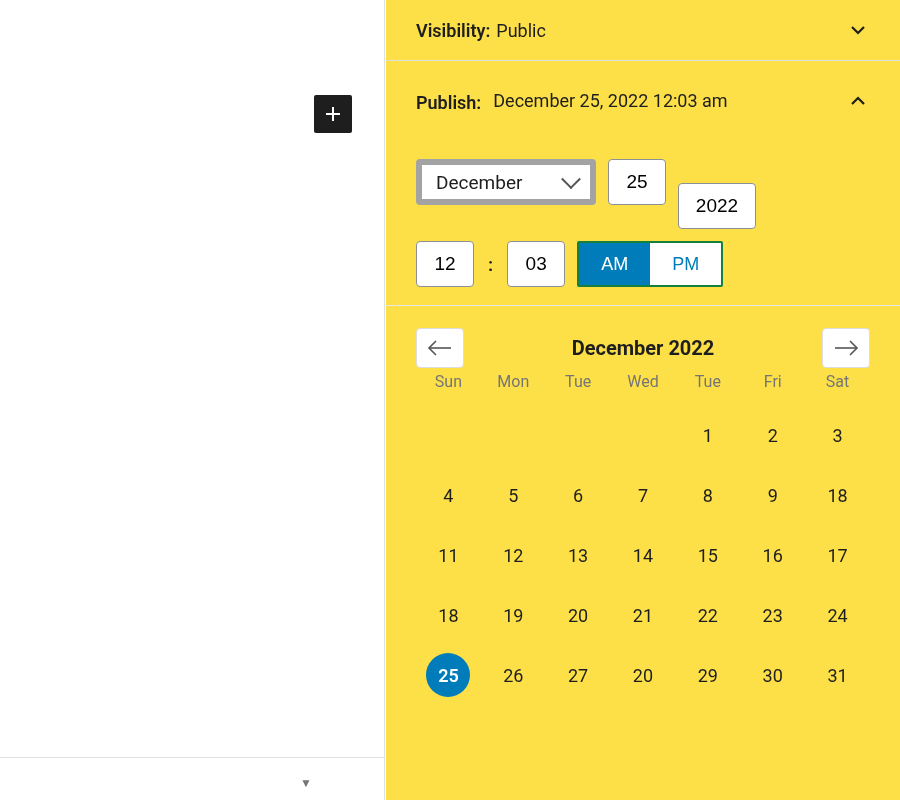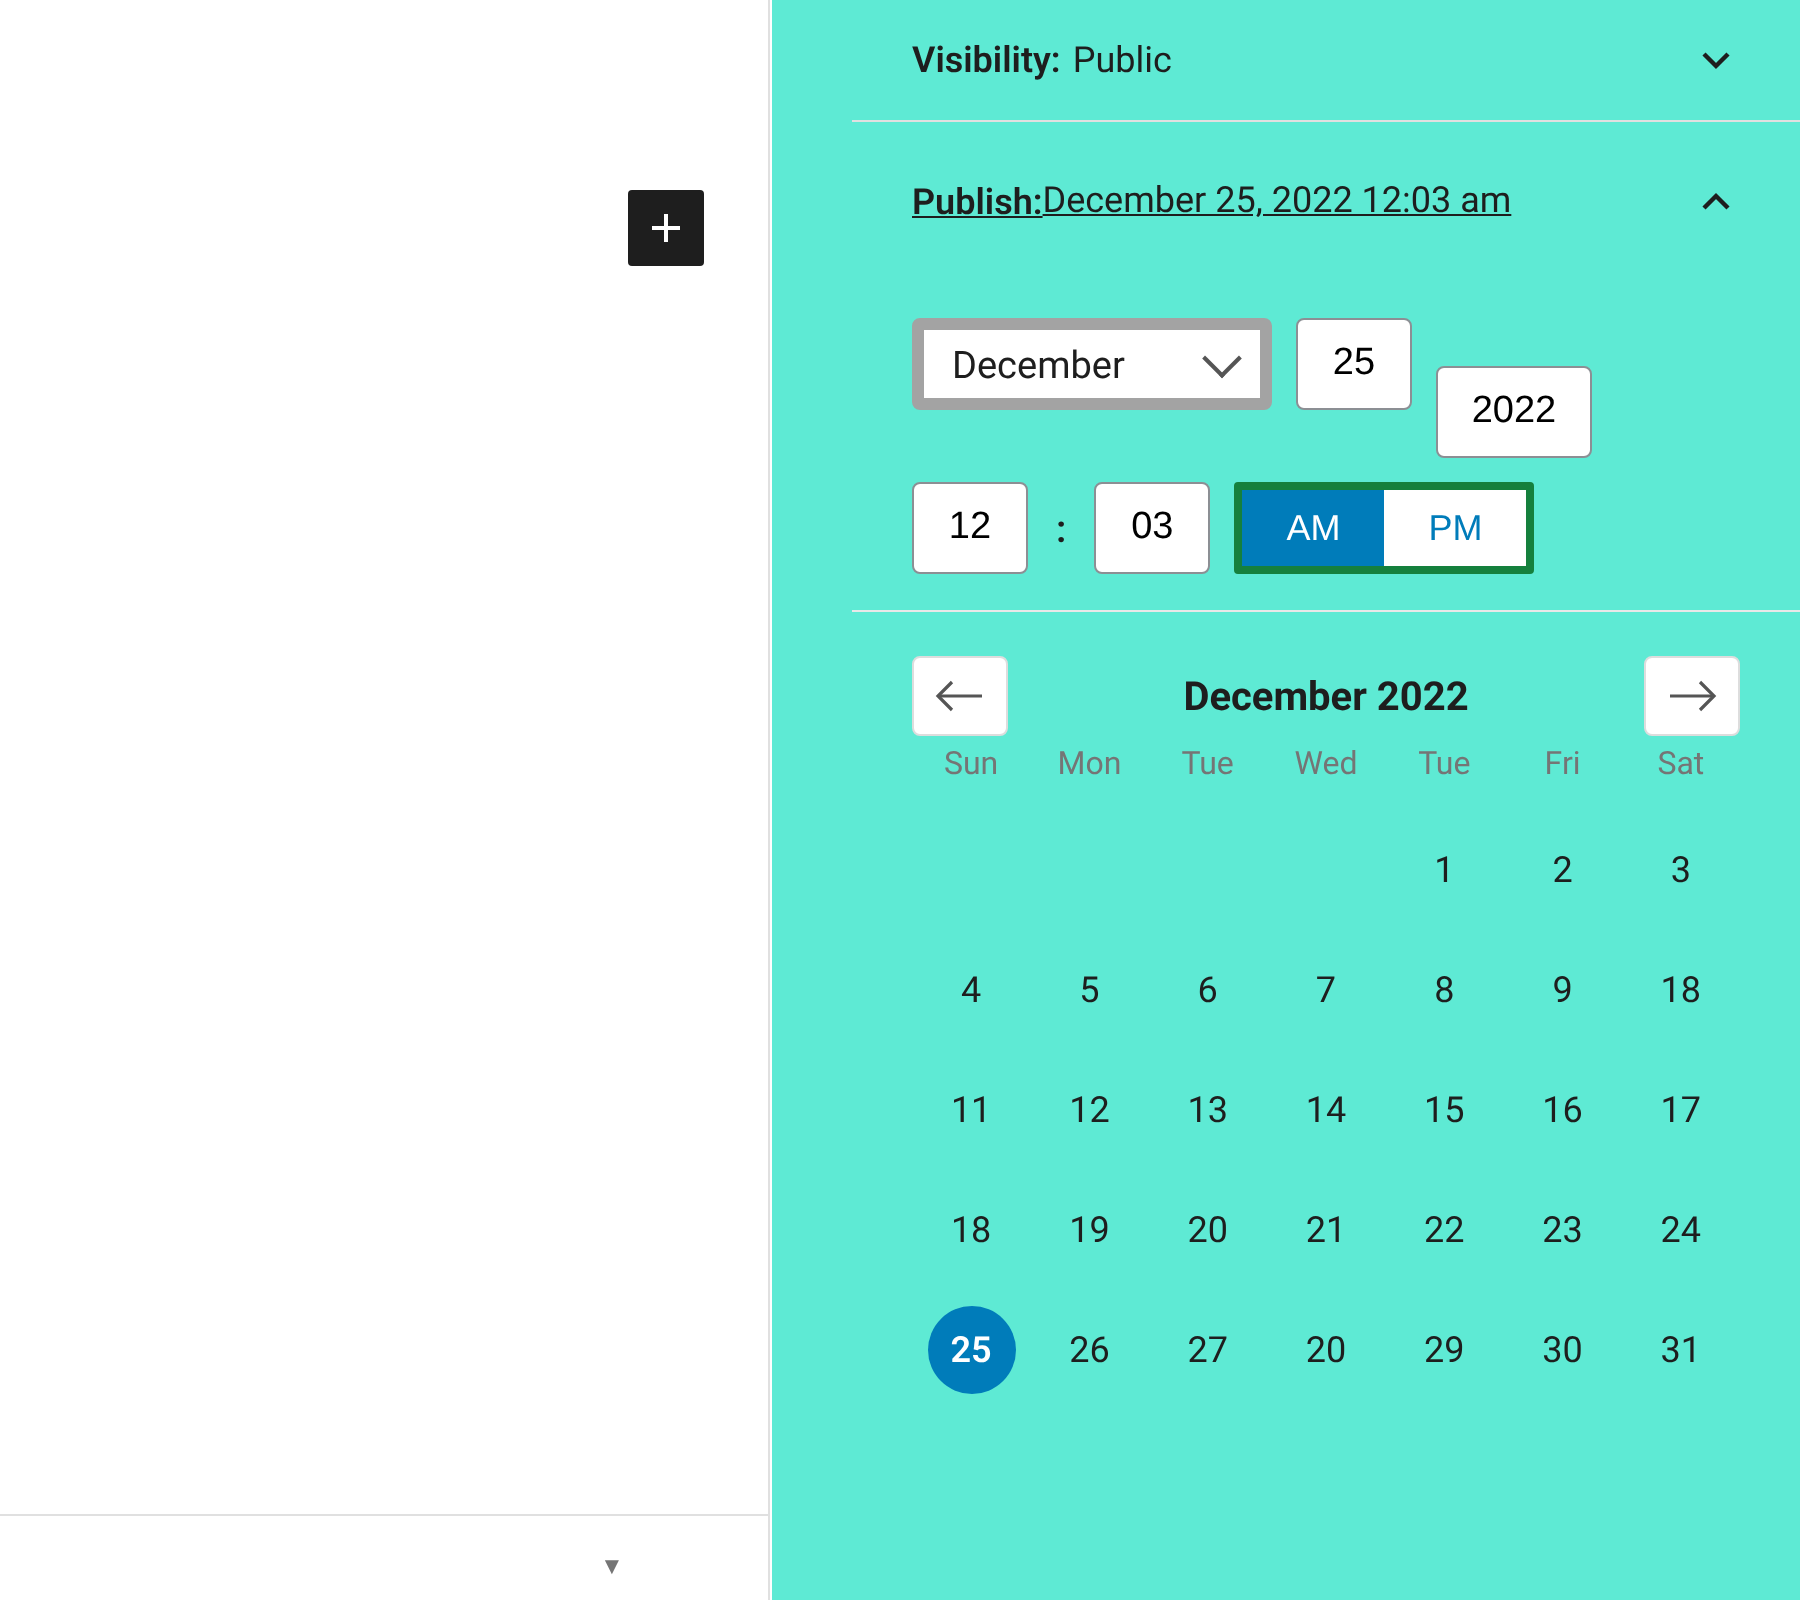--- a/index.html
+++ b/index.html
@@ -50,22 +50,21 @@
       left: 300px;
       color: #757575;
       font-size: 12px;
     }
     .sidebar {
       position: absolute;
       left: 386px;
       top: 0;
       width: 514px;
       height: 800px;
-      background: #5eead4;
-      padding-left: 40px;
+      background: #fde047;
     }
     .panel-row {
       display: flex;
       align-items: center;
       justify-content: space-between;
       padding: 18px 30px 18px 30px;
       border-bottom: 1px solid #e0e0e0;
       cursor: pointer;
     }
     .panel-row.open { border-bottom: none; }
@@ -82,24 +81,23 @@
       font-weight: 400;
       color: #1e1e1e;
     }
     .publish-row {
       align-items: flex-start;
       padding-top: 28px;
       padding-bottom: 12px;
     }
     .publish-text {
       display: flex;
-      gap: 0;
-      align-items: flex-start;
+      gap: 12px;
+      align-items: center;
       flex: 1;
-      text-decoration: underline;
     }
     .publish-label {
       font-size: 18px;
       font-weight: 600;
       padding-top: 2px;
     }
     .publish-date {
       font-size: 18px;
       font-weight: 400;
       line-height: 1.35;
@@ -151,21 +149,21 @@
       font-size: 19px;
       text-align: center;
       padding: 0 10px;
     }
     .num-input.day { width: 58px; }
     .num-input.year { width: 78px; margin-top: 48px; }
     .num-input.hour, .num-input.minute { width: 58px; }
     .colon { font-size: 19px; font-weight: 600; padding: 0 2px; }
     .ampm-group {
       display: flex;
-      border: 4px solid #15803d;
+      border: 2px solid #15803d;
       border-radius: 2px;
       overflow: hidden;
       height: 46px;
     }
     .ampm-btn {
       border: none;
       background: #fff;
       color: #007cba;
       font-size: 18px;
       font-weight: 500;

